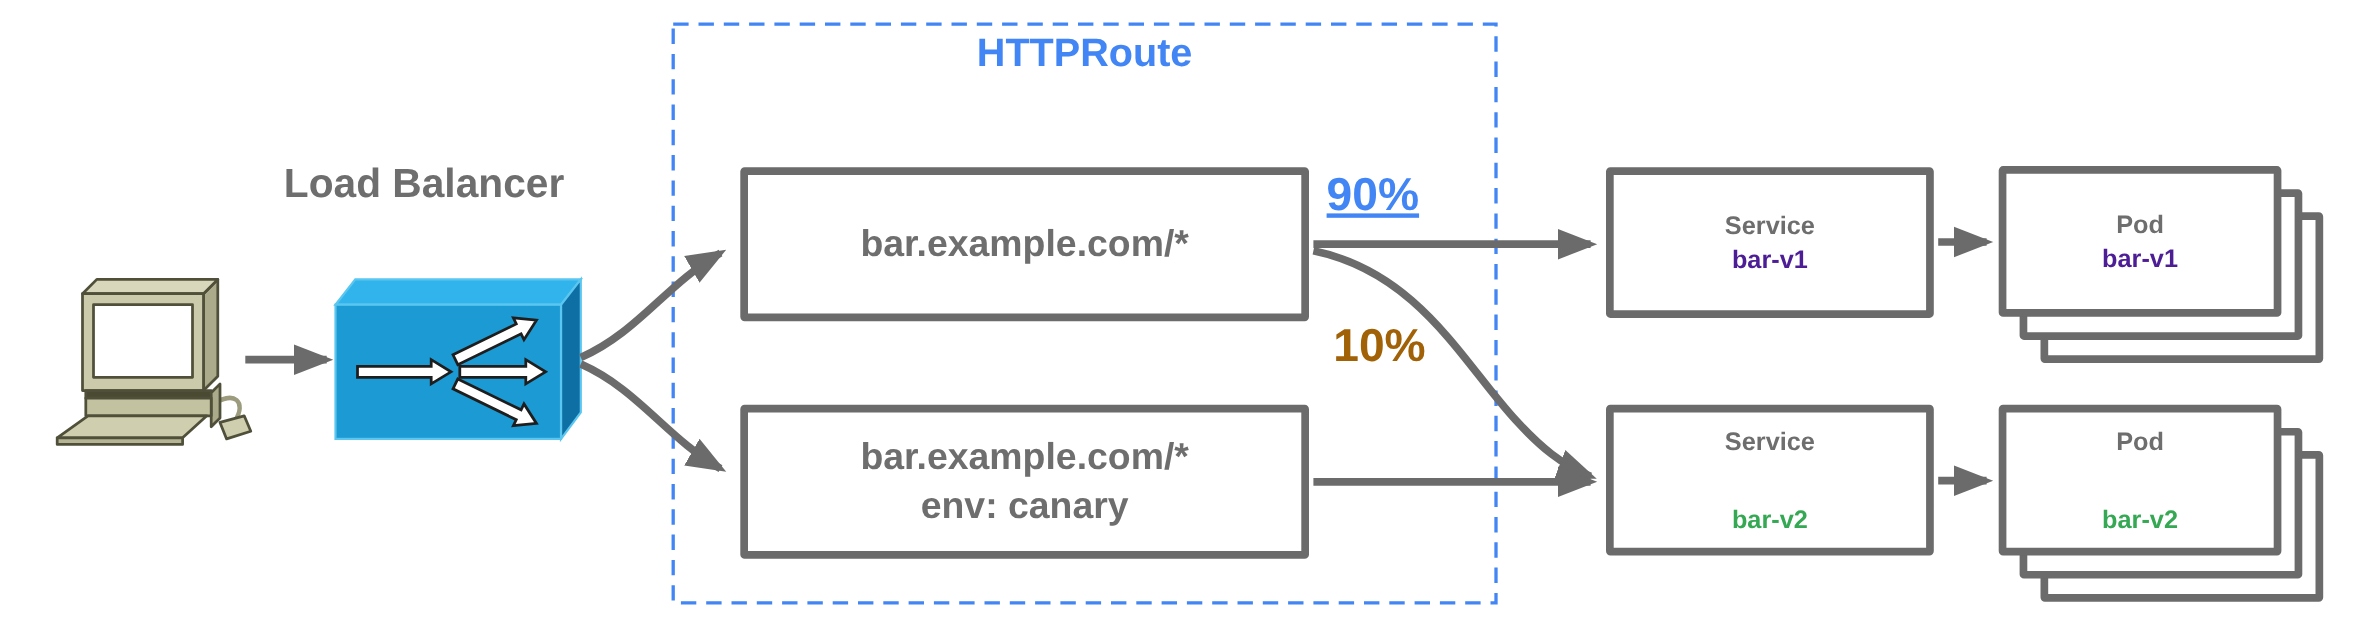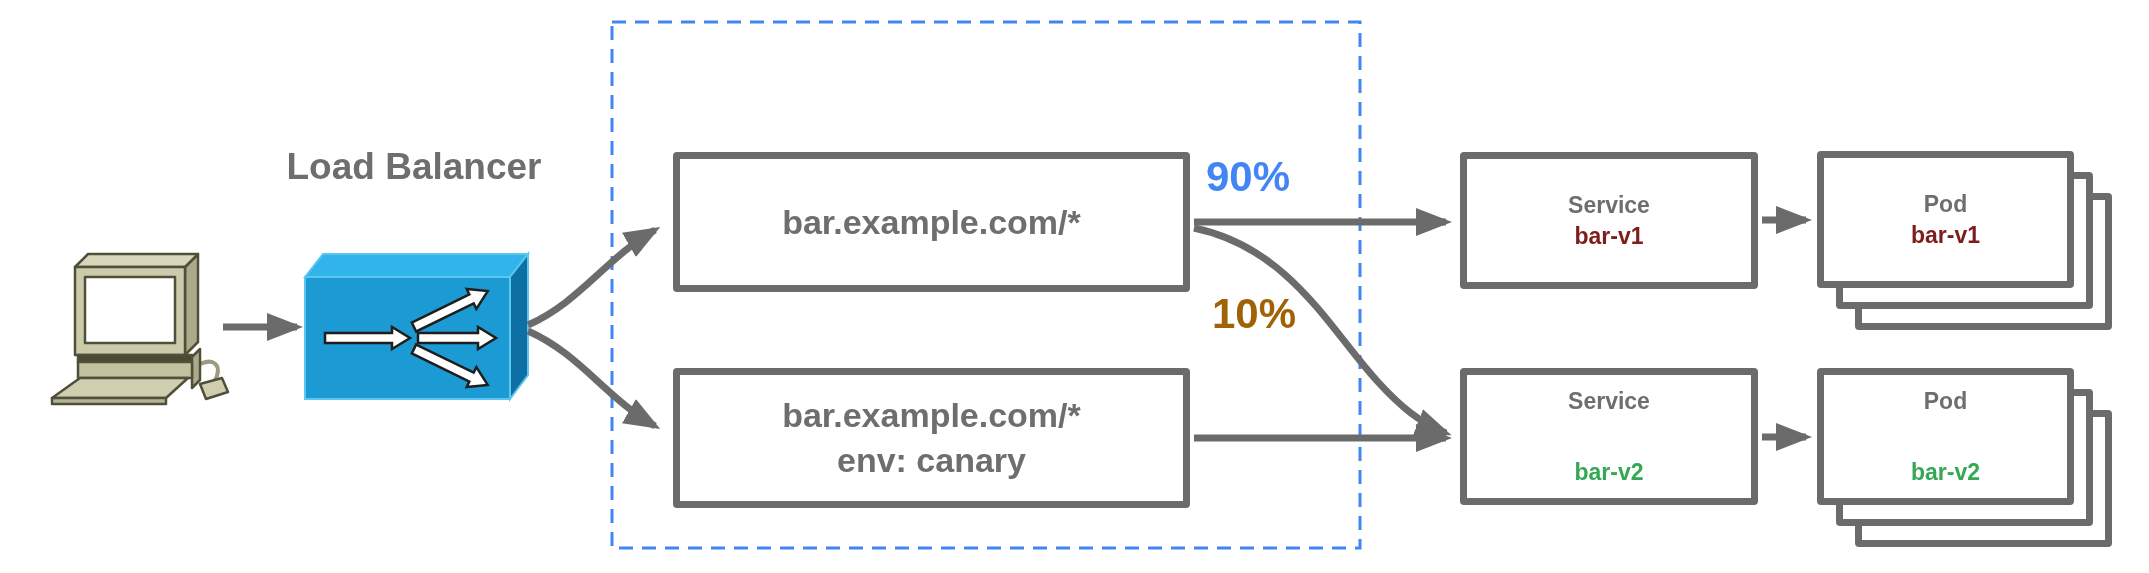--- a/index.html
+++ b/index.html
@@ -22,27 +22,27 @@
   .pod-stack{position:absolute;width:296px;height:180px;}
   .pods-1{left:1817px;top:151px;}
   .pods-2{left:1817px;top:368px;}
   .pod-layer{
     position:absolute;width:257px;height:137px;background:#fff;border:7px solid #6b6b6b;
     border-radius:4px;box-sizing:border-box;
   }
   .pod-layer.l3{left:38px;top:42px;}
   .pod-layer.l2{left:19px;top:21px;}
   .pod-front{left:0;top:0;width:257px;height:137px;text-align:right;}
-  .name-blue{color:#7f1d1d;}
+  .name-blue{color:#4c1d95;}
   .name-green{color:#34A853;margin-top:40px;}
   
-  .lb-label{left:258px;top:146px;width:312px;text-align:center;font-size:37px;color:#6e6e6e;}
+  .lb-label{left:258px;top:146px;width:312px;text-align:left;font-size:37px;color:#6e6e6e;}
   .group-title{left:612px;top:24px;width:748px;text-align:center;font-size:36px;color:#4285F4;line-height:1.32;}
   .weight{position:absolute;font-size:42px;line-height:1;}
-  .w90{left:1206px;top:156px;color:#4285F4;}
+  .w90{left:1206px;top:156px;color:#4285F4;text-decoration:underline;}
   .w10{left:1212px;top:293px;color:#a16207;}
 </style>
 </head>
 <body>
 
 <div class="stage">
 
   <svg class="wires" viewBox="0 0 2149 573">
     <defs>
       <marker id="ah" markerUnits="userSpaceOnUse" markerWidth="38" markerHeight="32" refX="30" refY="15" orient="auto">
@@ -86,20 +86,21 @@
       <path d="M1194,228 C1290,248 1330,330 1378,382 C1400,406 1420,423 1446,433" marker-end="url(#ah)"></path>
       <path d="M1194,438 H1446" marker-end="url(#ah)"></path>
       <path d="M1762,220 H1806" marker-end="url(#ah)"></path>
       <path d="M1762,437 H1806" marker-end="url(#ah)"></path>
     </g>
   </svg>
 
   <div class="abs lb-label">Load Balancer</div>
 
   <div class="abs group-title">
+    <div>HTTPRoute</div>
   </div>
 
   <div class="node route-1">
     <div>bar.example.com/*</div>
   </div>
 
   <div class="node route-2">
     <div>bar.example.com/*</div>
     <div>env: canary</div>
   </div>

